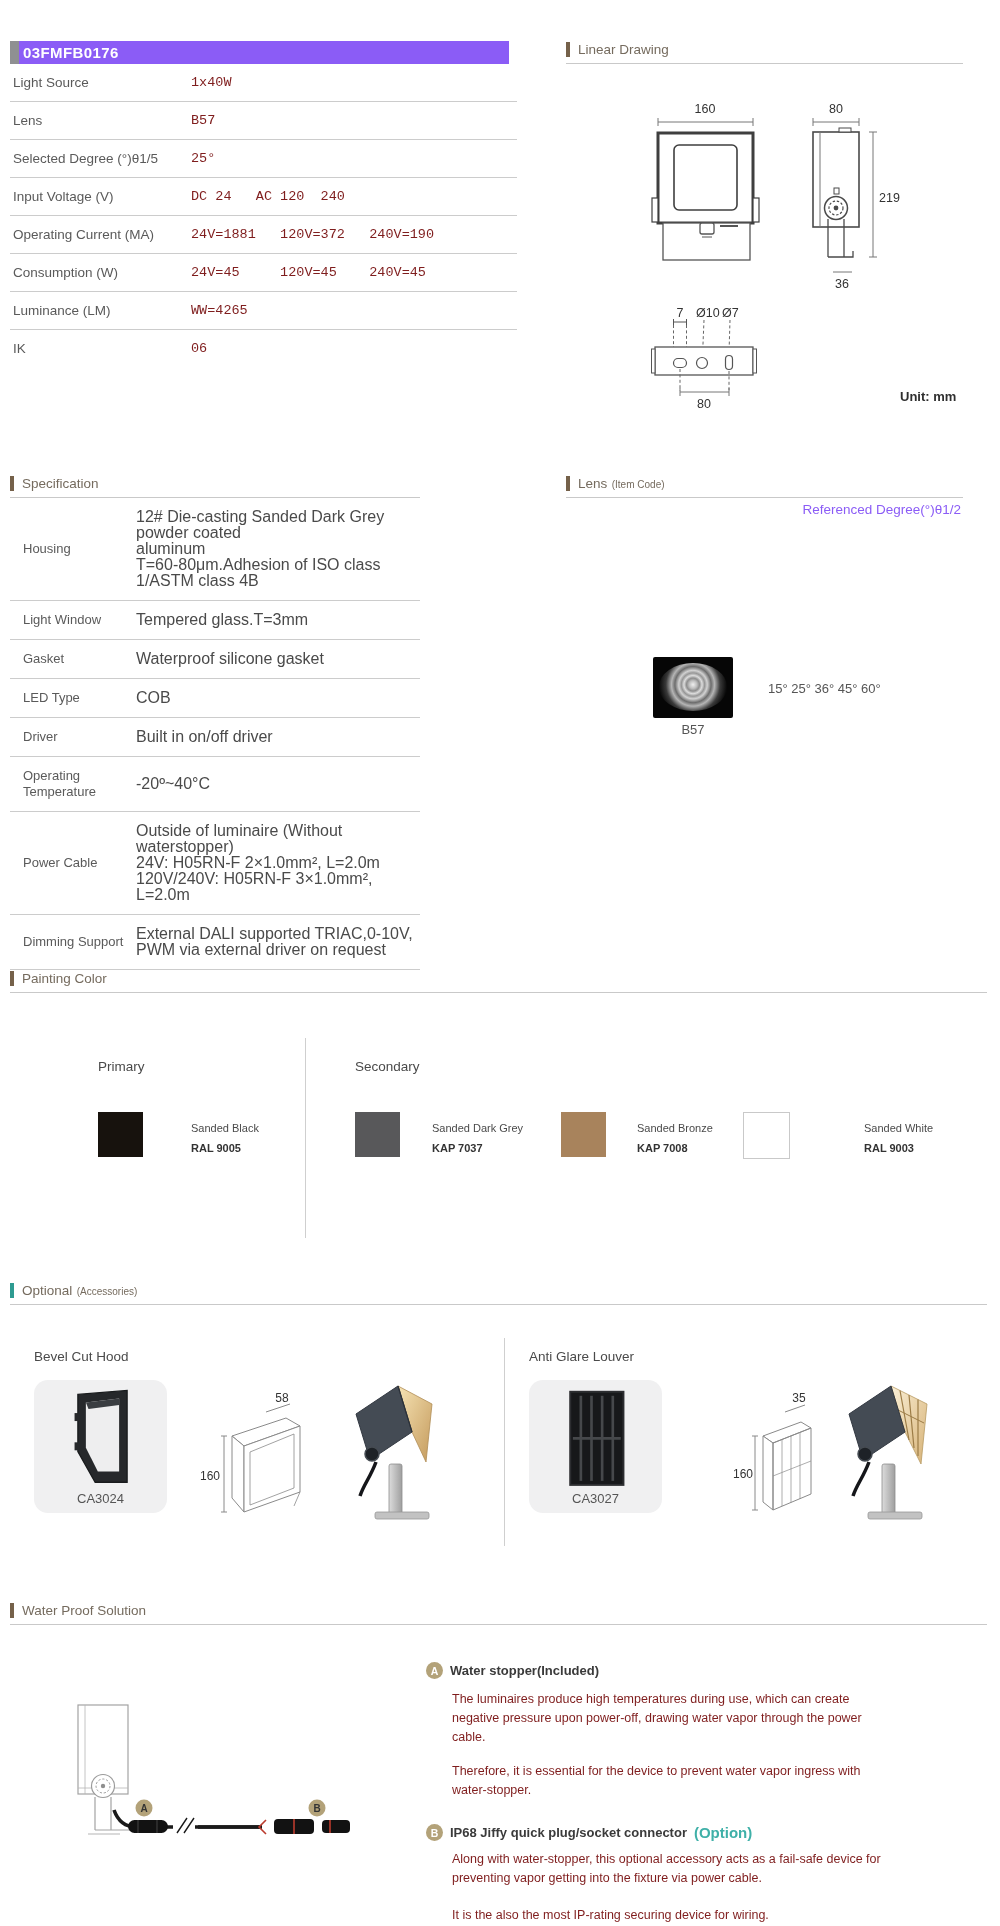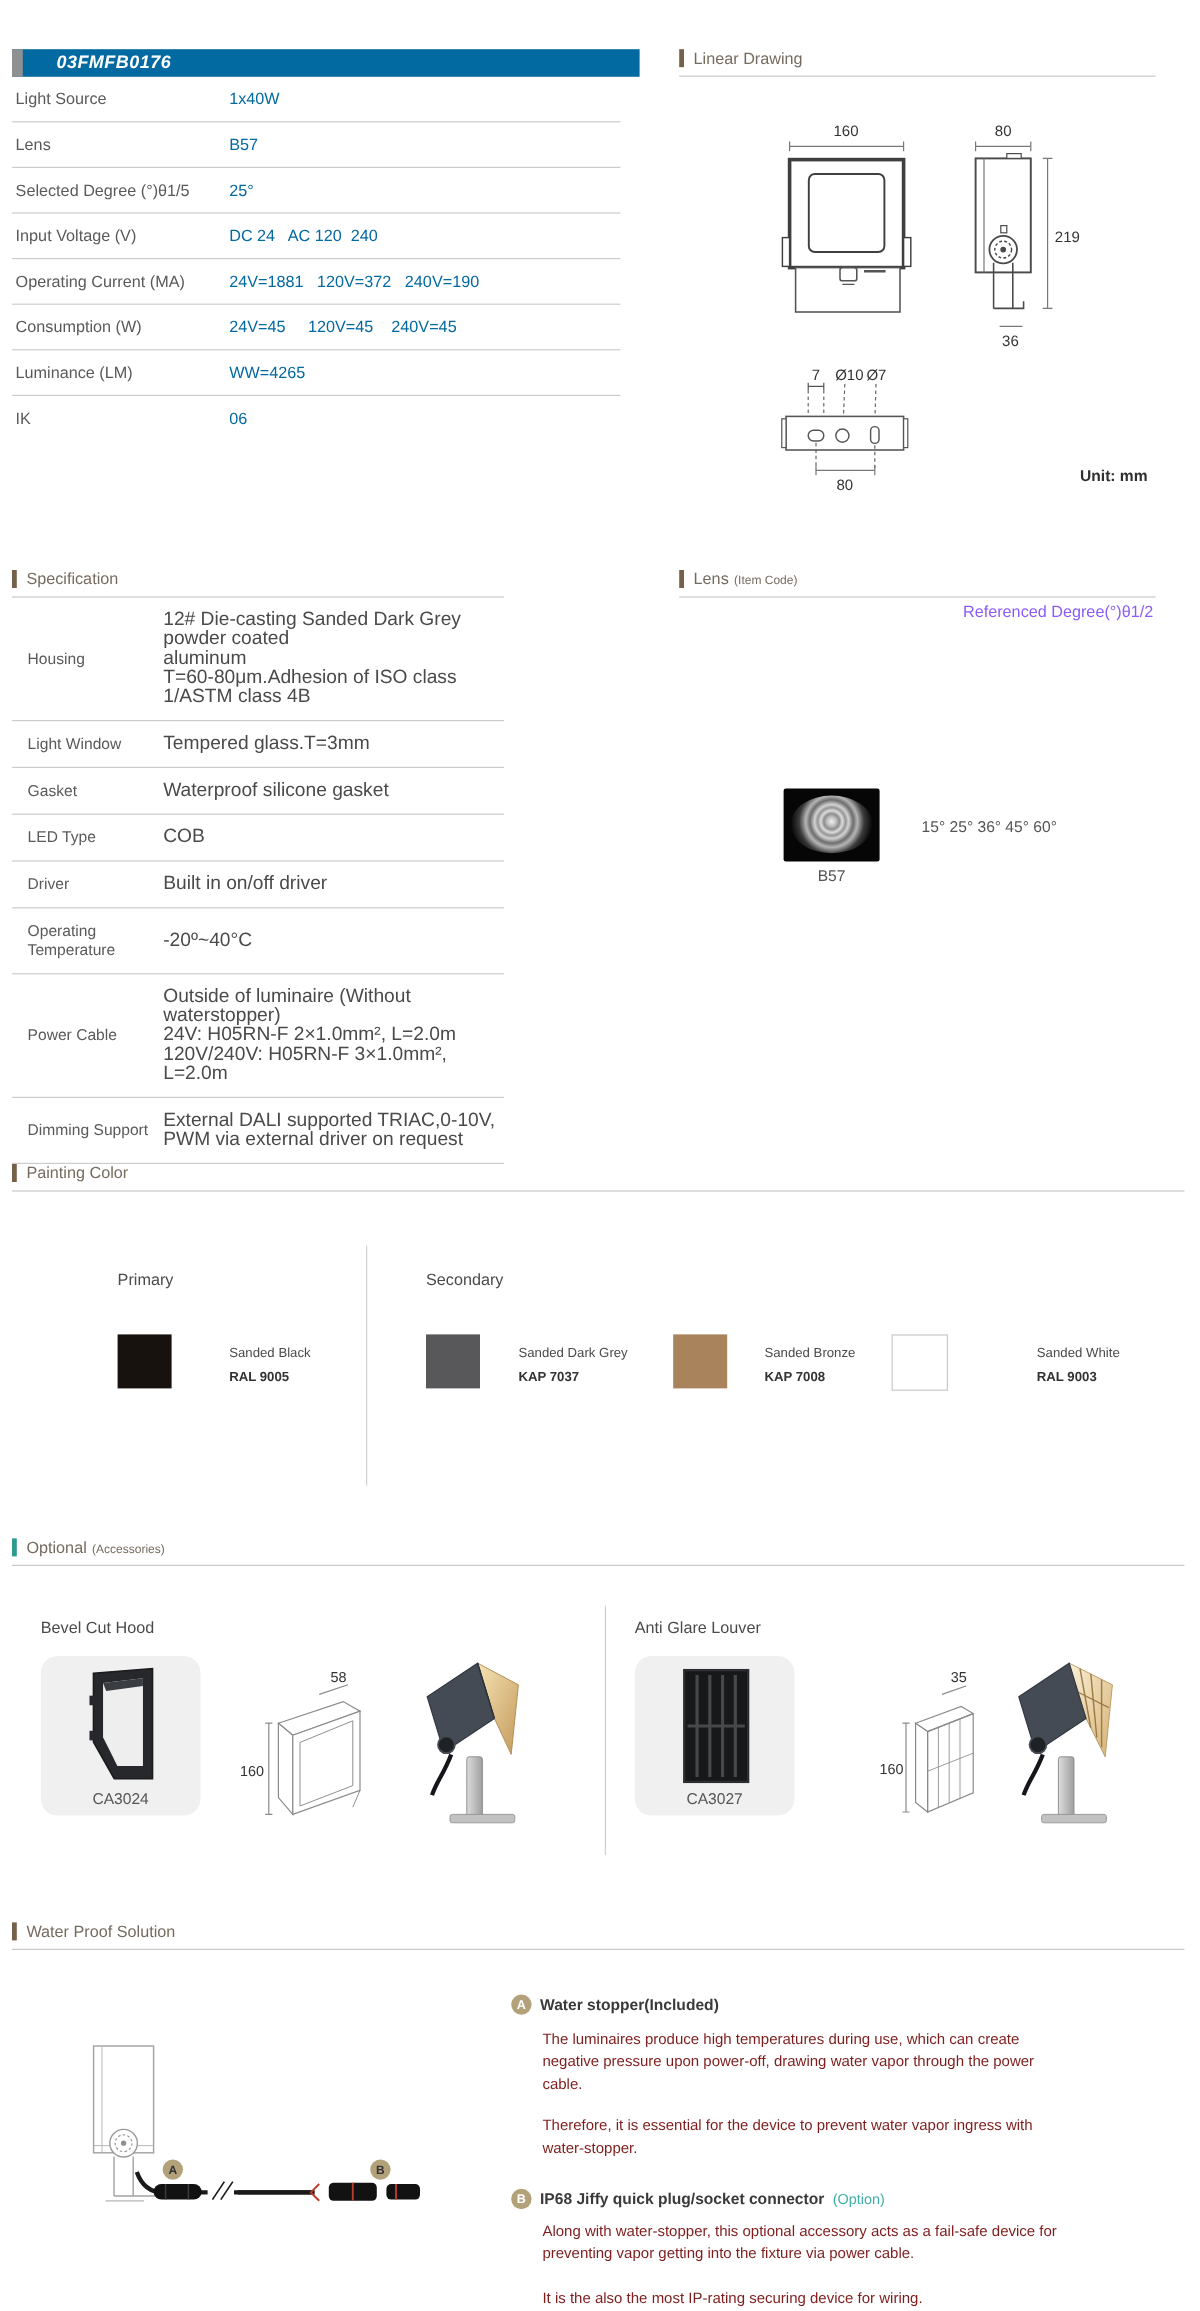--- a/index.html
+++ b/index.html
@@ -1,30 +1,30 @@
 <!DOCTYPE html>
 <html><head>
 <meta charset="utf-8">
 <style>
   html,body{margin:0;padding:0;background:#fff;}
   .page{position:relative;width:1000px;height:1926px;background:#fff;overflow:hidden;
         font-family:"Liberation Sans","DejaVu Sans",sans-serif;color:#444;}
   .abs{position:absolute;}
 
   
-  .code-head{position:absolute;left:10px;top:41px;width:486px;height:23px;background:#0369a1;
+  .code-head{position:absolute;left:10px;top:41px;width:486px;height:23px;background:#8b5cf6;
              border-left:9px solid #8f9092;color:#fff;font-size:15px;font-weight:bold;
-             line-height:23px;padding-left:28px;letter-spacing:.4px;font-style:italic;}
+             line-height:23px;padding-left:4px;letter-spacing:.4px;}
 
   
   .qtable{position:absolute;left:10px;top:64px;width:507px;}
   .q-row{display:flex;align-items:center;height:37px;border-bottom:1px solid #ccc;}
   .q-row:last-child{border-bottom:none;}
   .q-label{width:178px;font-size:13.5px;color:#5a5a5a;padding-left:3px;}
-  .q-value{font-size:13.5px;color:#0369a1;white-space:pre;}
+  .q-value{font-size:13.5px;color:#7f1d1d;white-space:pre;font-family:Liberation Mono, monospace;}
 
   
   .sec-head{position:absolute;border-bottom:1px solid #c9c9c9;padding:2px 0 5px 0;}
   .sec-bar{display:inline-block;width:4px;height:15px;background:#75614a;vertical-align:-3px;margin-right:8px;}
   .sec-bar.teal{background:#2e9b91;}
   .sec-title{font-size:13.5px;color:#756b5e;}
   .sec-note{font-size:10px;color:#756b5e;}
   .sec-right{position:absolute;right:2px;top:3px;font-size:13.5px;color:#8b5cf6;margin-top:27px;}
 
   
@@ -52,21 +52,21 @@
   
   .acc-label{position:absolute;font-size:13.5px;color:#4a4a4a;}
   .acc-card{position:absolute;width:133px;height:133px;background:#f0f0f1;border-radius:14px;}
   .acc-code{position:absolute;bottom:7px;left:0;width:100%;text-align:center;font-size:13px;color:#555;}
 
   
   .badge{display:inline-flex;width:17px;height:17px;border-radius:50%;background:#b3a279;color:#fff;
          font-size:10.5px;font-weight:bold;align-items:center;justify-content:center;flex:none;}
   .wp-head{position:absolute;display:flex;gap:7px;align-items:center;}
   .wp-title{font-size:13px;font-weight:bold;color:#3a3a3a;}
-  .wp-option{font-size:12px;color:#3fb0a8;}
+  .wp-option{font-size:15px;color:#3fb0a8;font-weight:bold;}
   .wp-p{position:absolute;width:490px;font-size:12.5px;color:#7f1d1d;line-height:19px;white-space:pre-line;}
 
   svg text{font-family:"Liberation Sans","DejaVu Sans",sans-serif;fill:#333;}
 </style>
 </head>
 <body>
 
 <div class="page">
 
   <div class="code-head">03FMFB0176</div>

